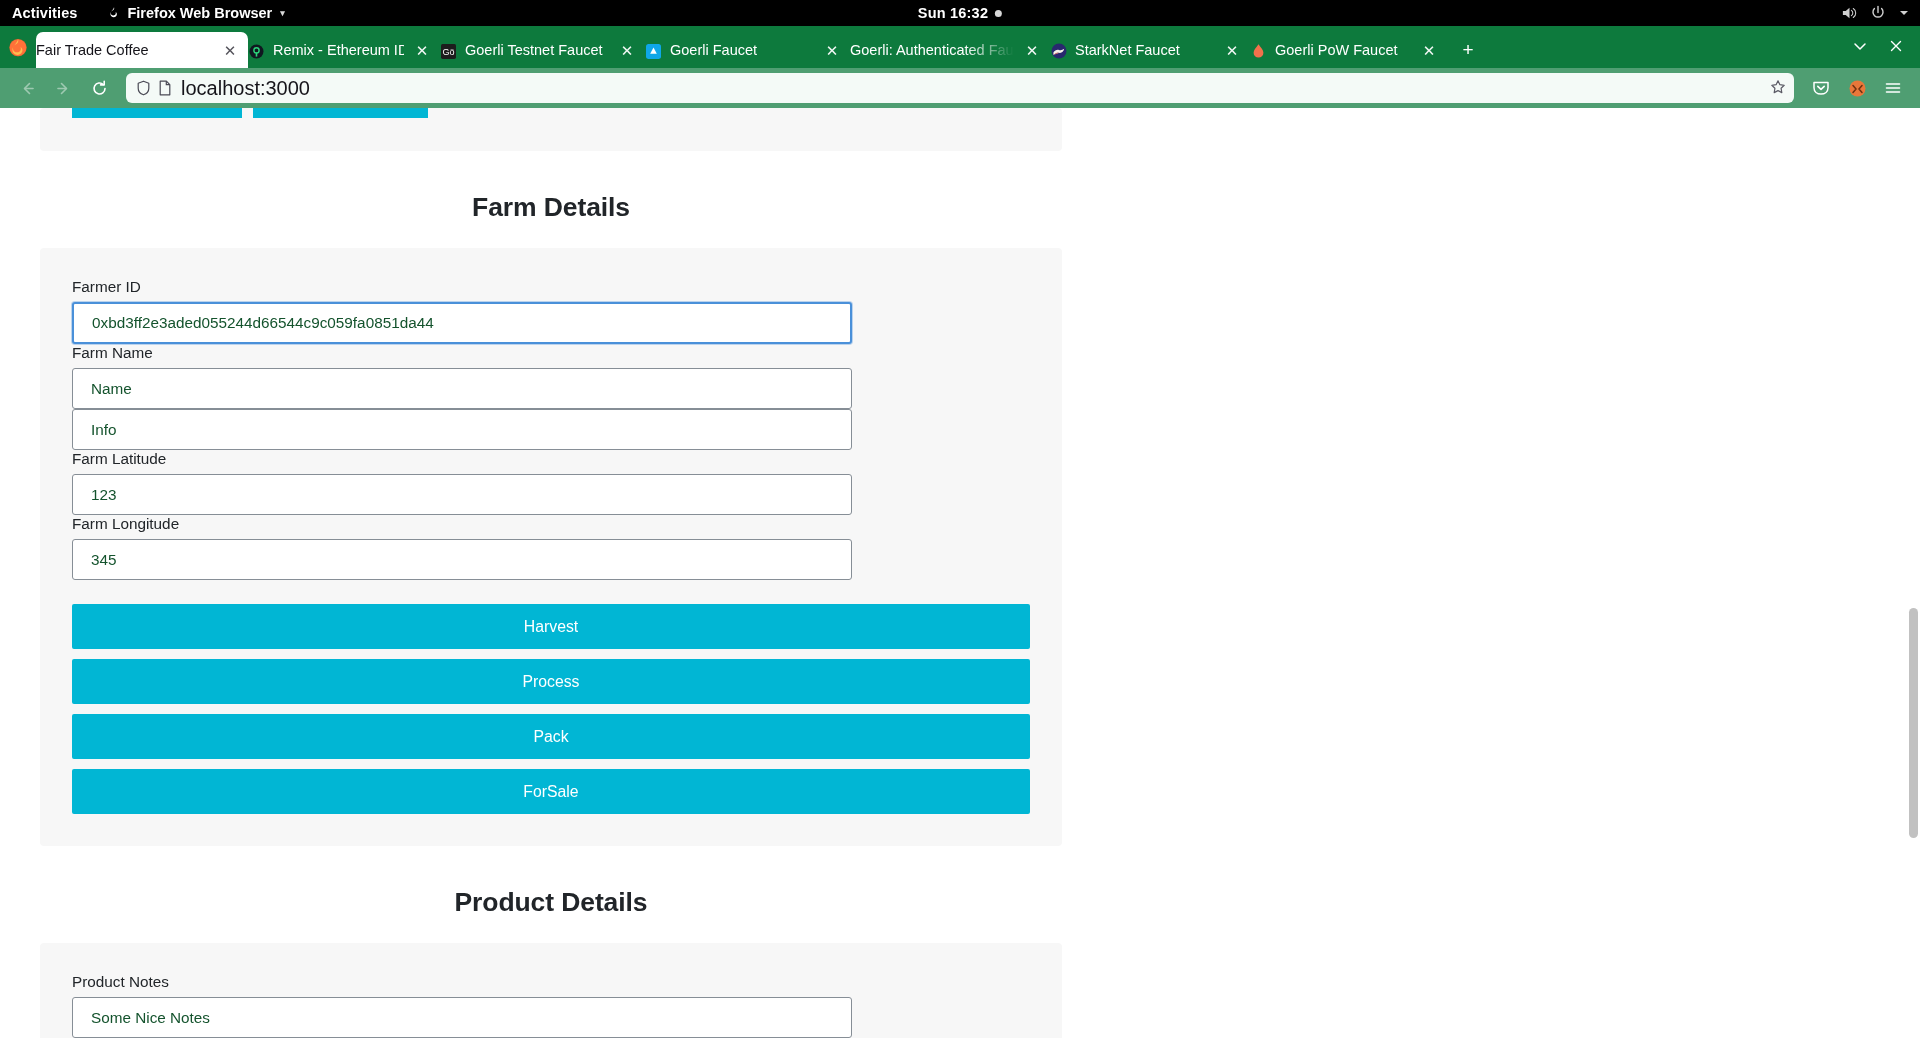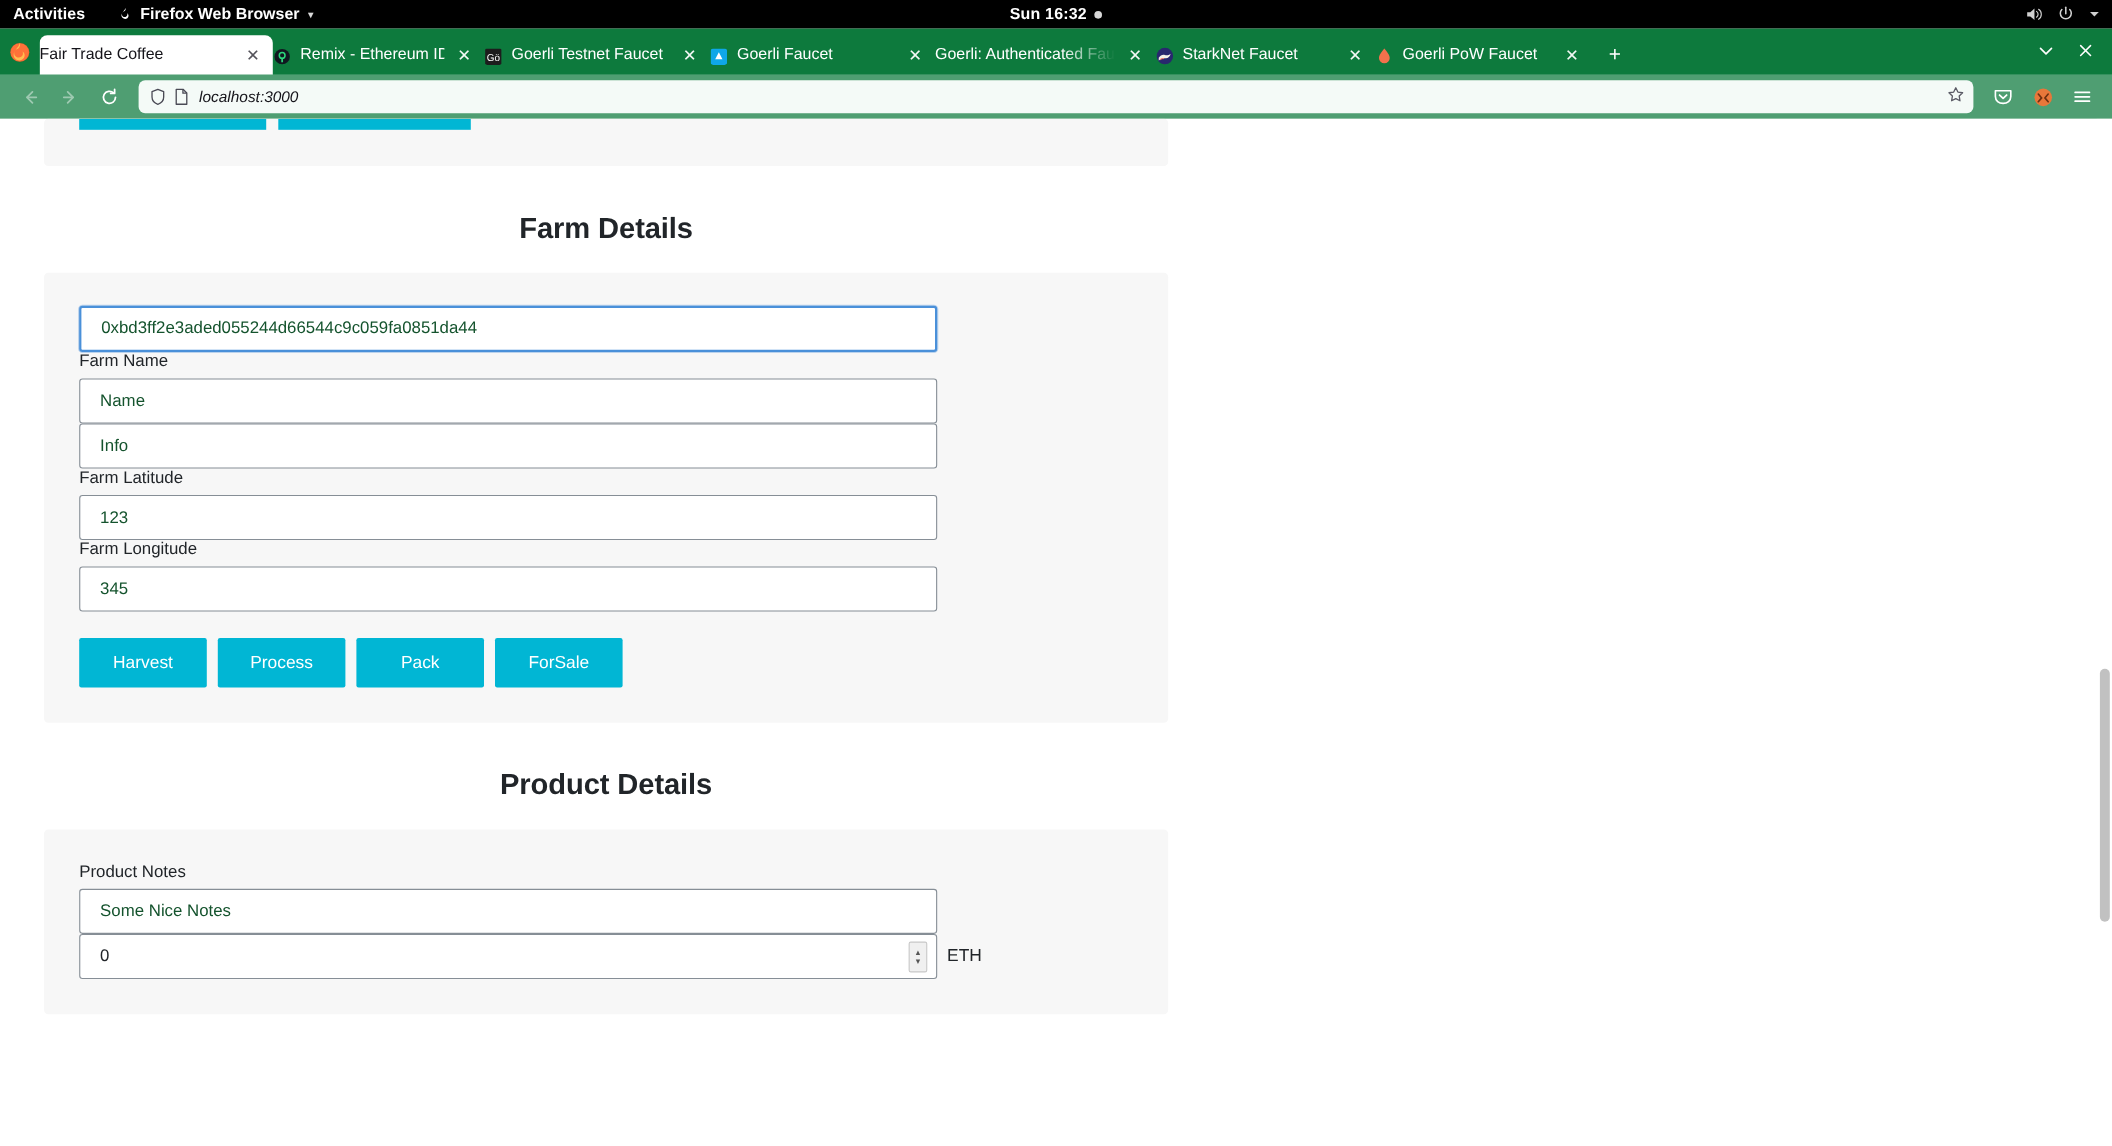--- a/index.html
+++ b/index.html
@@ -127,24 +127,23 @@
     border-radius: 6px;
     margin: 0 8px;
     display: flex; align-items: center;
     padding: 0 8px 0 10px;
     gap: 7px;
     min-width: 0;
   }
   .urlbar .shield, .urlbar .pageicon { flex: 0 0 auto; display: flex; align-items: center; color: #4a4a55; }
   .urlbar .urltext {
     flex: 1 1 auto; min-width: 0;
-    font-size: 14px; color: #15141a;
+    font-size: 20px; color: #15141a;
     white-space: nowrap; overflow: hidden;
     padding-left: 2px;
-    font-style: italic;
   }
   .urlbar .star { flex: 0 0 auto; color: #5b5b66; font-size: 15px; }
   .navbar-right { display: flex; align-items: center; gap: 2px; }
   .navbar-right .nb-icon {
     width: 34px; height: 32px; color: #ffffff;
     display: flex; align-items: center; justify-content: center;
   }
 
   
   .viewport {
@@ -214,21 +213,21 @@
     font-size: 15.3px;
     color: #14532d;
     margin-bottom: 0;
   }
   .text-input.focused {
     border: 2px solid #4a90d9;
     box-shadow: 0 0 0 1px rgba(74,144,217,.35);
     height: 42px;
   }
 
-  .btn-row { display: flex; gap: 10px; margin-top: 24px; }
+  .btn-row { display: flex; gap: 10px; margin-top: 24px; flex-direction: column; }
   .action-btn {
     height: 45px;
     background: #01b6d4;
     color: #ffffff;
     font-size: 15.8px;
     border: none;
     border-radius: 2px;
     display: flex; align-items: center; justify-content: center;
     padding: 0 26px;
     min-width: 116px;
@@ -477,20 +476,21 @@
 
         <div class="clipped-card">
           <div class="clipped-btn"></div>
           <div class="clipped-btn second"></div>
         </div>
 
         <h2 class="section-title">Farm Details</h2>
 
         <div class="panel">
 
+          <label class="field-label">Farmer ID</label>
           <div class="text-input focused">0xbd3ff2e3aded055244d66544c9c059fa0851da44</div>
 
           <label class="field-label">Farm Name</label>
           <div class="text-input">Name</div>
 
           <div class="text-input">Info</div>
 
           <label class="field-label">Farm Latitude</label>
           <div class="text-input">123</div>
 

